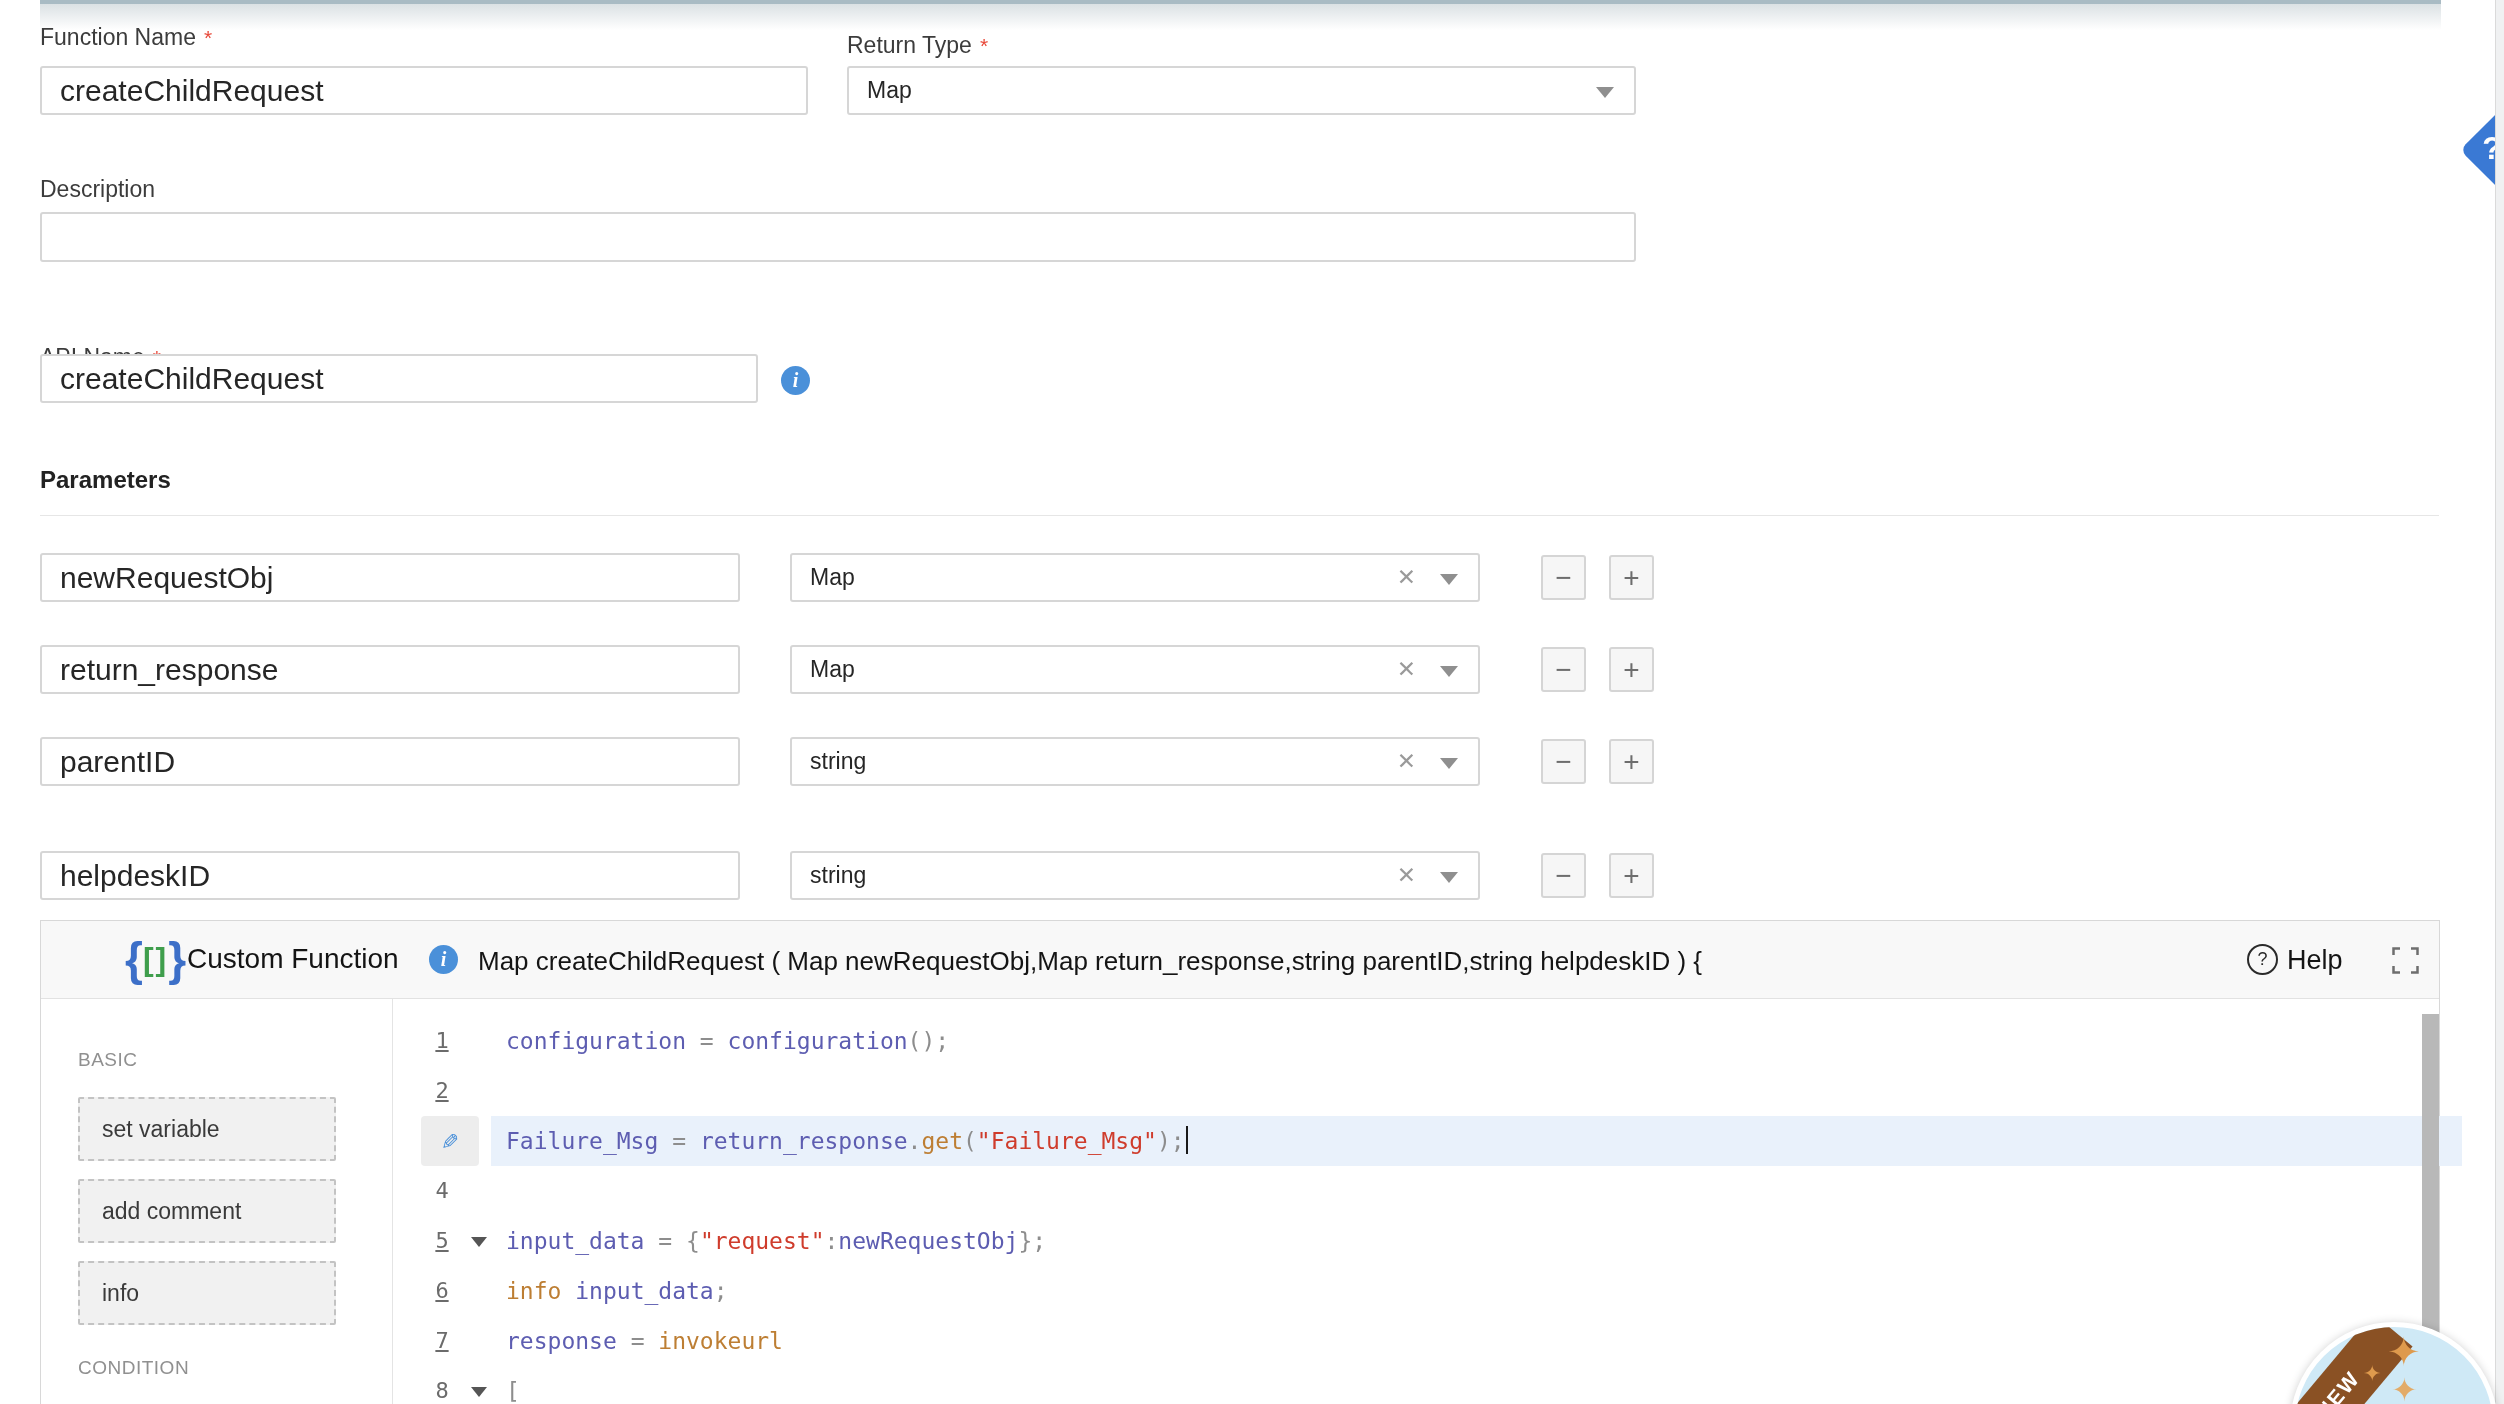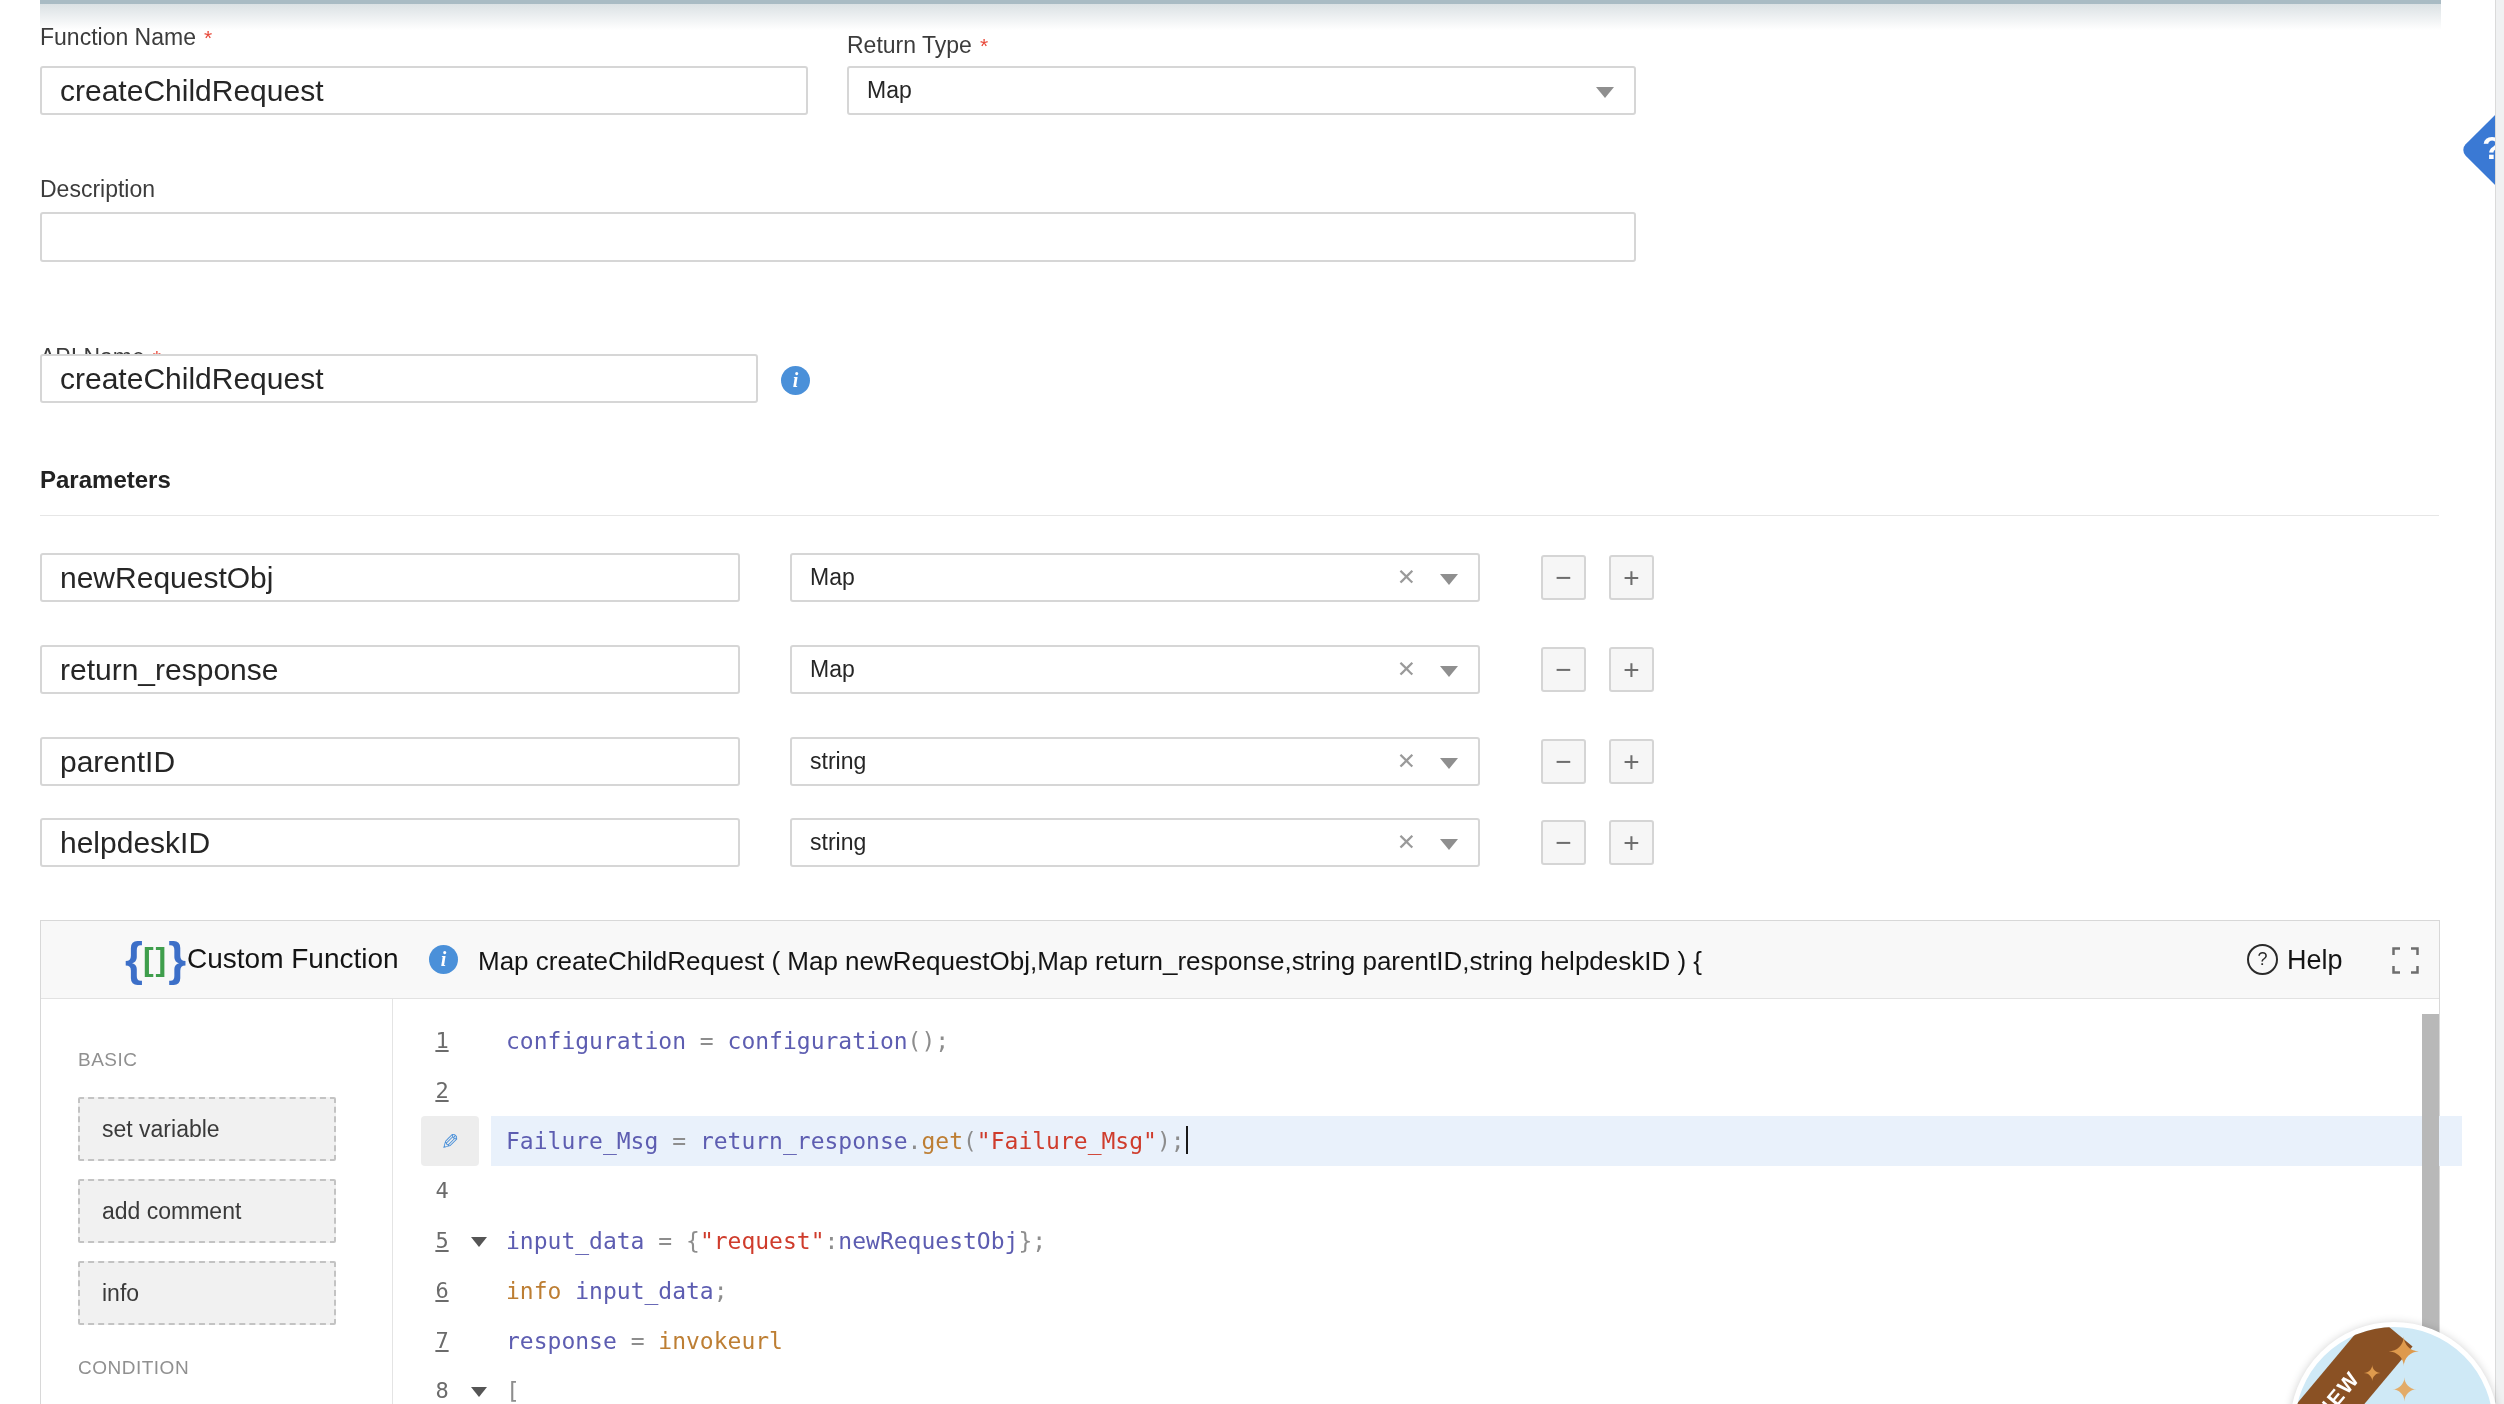--- a/index.html
+++ b/index.html
@@ -172,21 +172,21 @@
     <input class="tbox p-name" value="parentID" style="">
     <div class="selbox p-type">
       <span class="p-type-val">string</span>
       <span class="clear-x">✕</span>
       <span class="caret"></span>
     </div>
     <div class="mini-btn mini-minus">−</div>
     <div class="mini-btn mini-plus">+</div>
   </div>
 
-  <div class="param-row" style="top: 818px;">
+  <div class="param-row" style="top: 851px;">
     <input class="tbox p-name" value="helpdeskID" style="">
     <div class="selbox p-type">
       <span class="p-type-val">string</span>
       <span class="clear-x">✕</span>
       <span class="caret"></span>
     </div>
     <div class="mini-btn mini-minus">−</div>
     <div class="mini-btn mini-plus">+</div>
   </div>
 </div>

